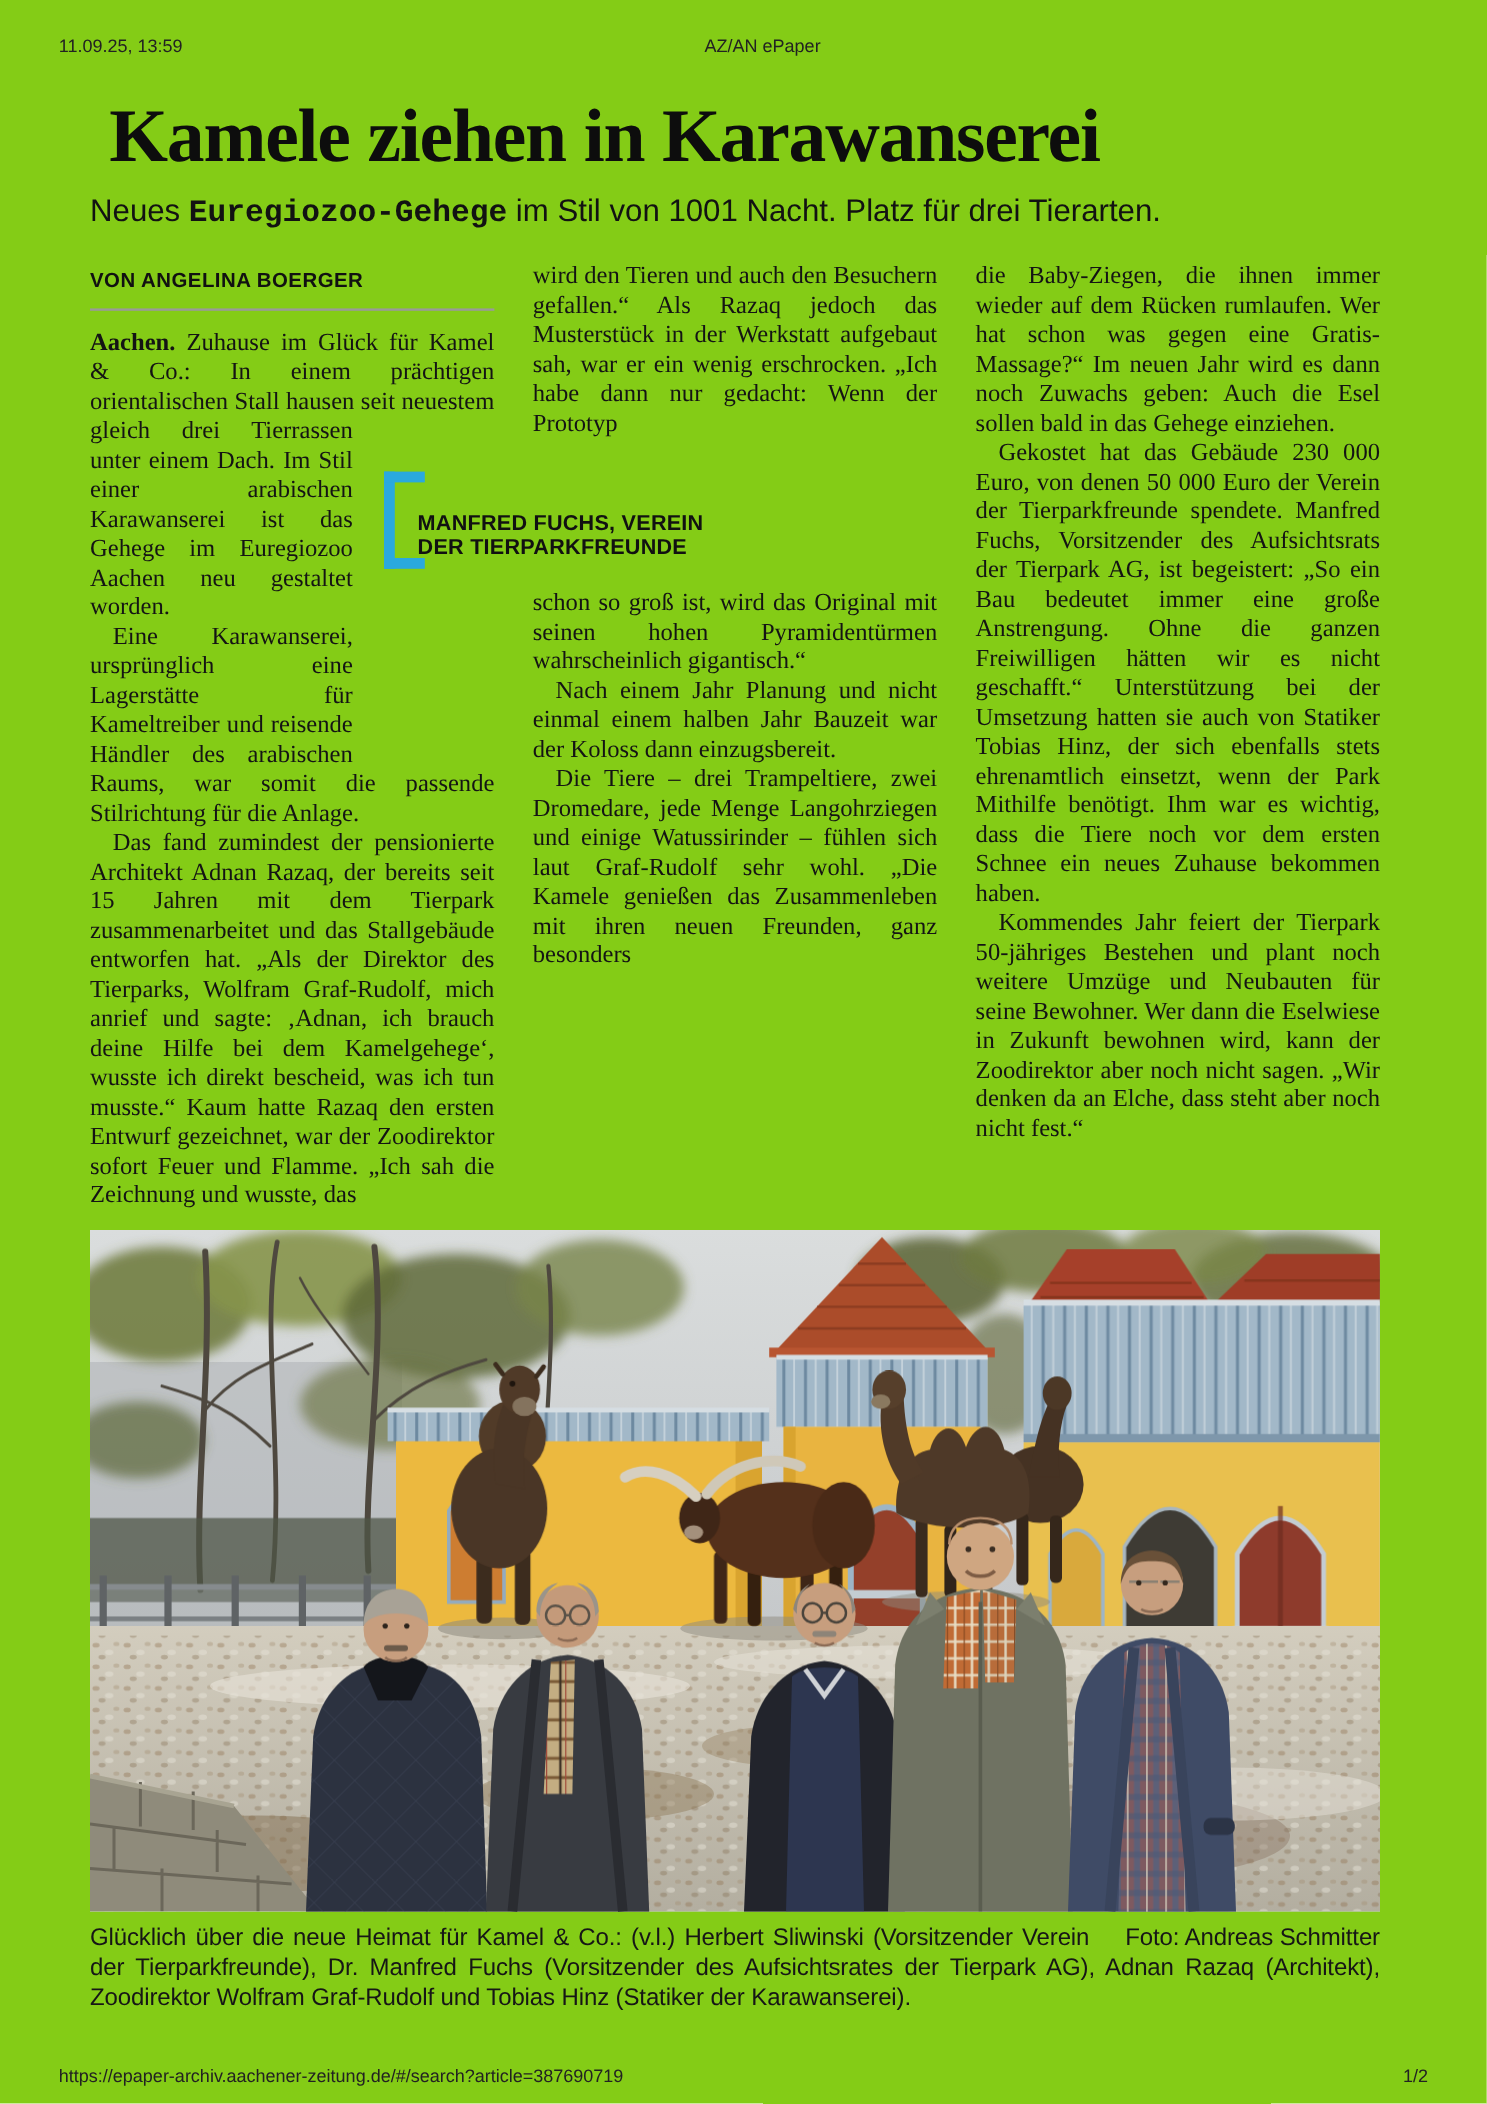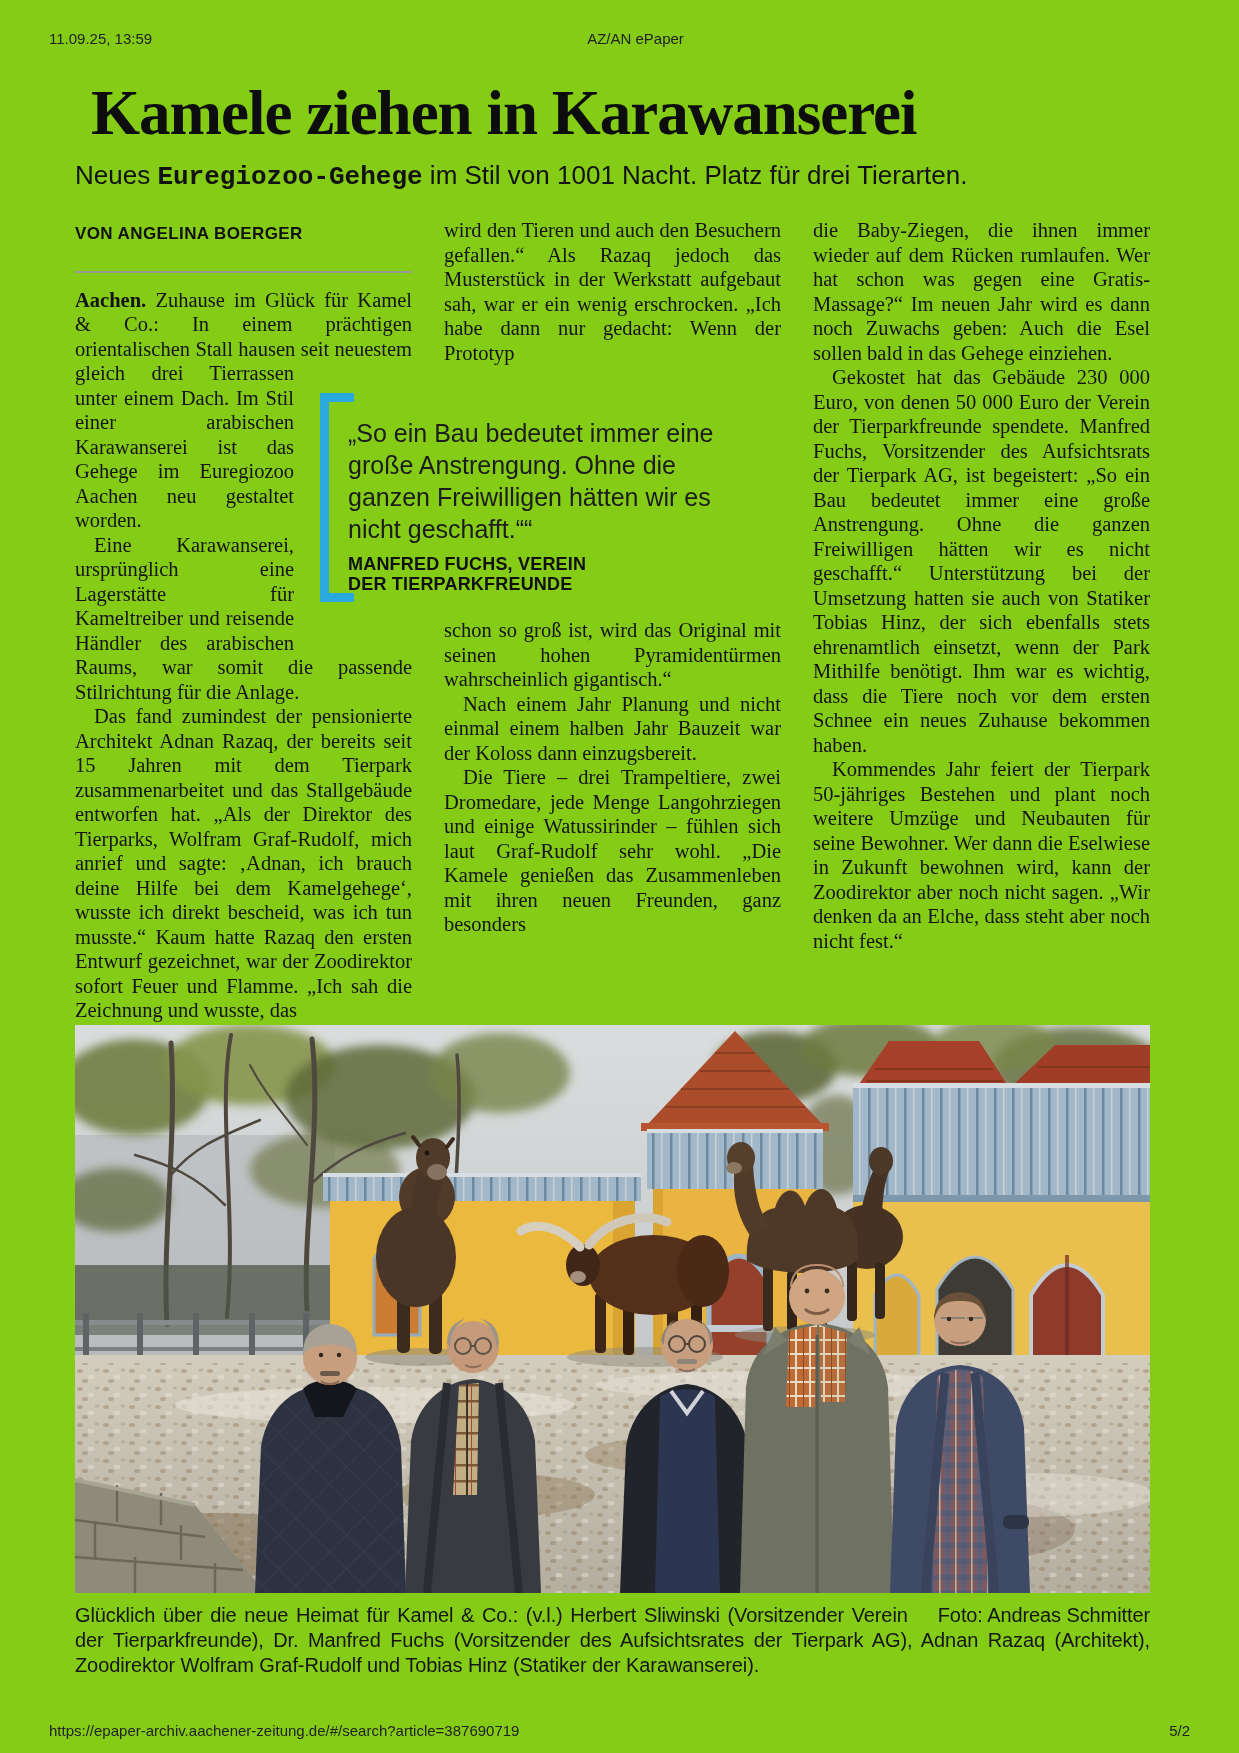--- a/index.html
+++ b/index.html
@@ -17,21 +17,21 @@
             font-family:"Liberation Serif",serif;font-weight:700;font-size:63px;
             letter-spacing:-1px;line-height:1.05;color:#0d0d0d;}
   .subhead{position:absolute;left:75px;top:160px;width:1080px;font-size:26px;color:#121212;}
   .subhead b{font-weight:700;font-family:Liberation Mono, monospace;}
 
   
   .columns{position:absolute;left:75px;top:218px;width:1075px;display:flex;gap:32px;}
   .col{width:337px;font-family:"Liberation Serif",serif;font-size:20.5px;line-height:24.5px;
        text-align:justify;color:#141414;hyphens:auto;}
   .byline{font-family:"Liberation Sans",sans-serif;font-size:17px;font-weight:700;
-          letter-spacing:.4px;color:#111;padding:4px 0 24px 0;border-bottom:2px solid #9a9a9a;
+          letter-spacing:.4px;color:#111;padding:4px 0 10px 0;border-bottom:2px solid #9a9a9a;
           margin-bottom:15px;text-align:left;}
   .col p{margin:0;}
   .col p.indent{text-indent:19px;}
   .lead{font-weight:700;}
   .quote-shim{float:right;width:112px;height:272px;margin:6px 0 4px 6px;}
 
   
   .pull-quote{position:relative;margin:28px 0 16px -124px;width:372px;
               padding:24px 0 8px 28px;font-family:"Liberation Sans",sans-serif;text-align:left;}
   .pq-bracket{position:absolute;left:0;top:0;bottom:0;width:9px;background:#2aa9de;}
@@ -69,21 +69,20 @@
       <p><span class="lead">Aachen.</span><span> Zuhause im Glück für Kamel &amp; Co.: In einem prächtigen orientalischen Stall hausen seit neuestem gleich drei Tierrassen </span><span class="quote-shim"></span><span>unter einem Dach. Im Stil einer arabischen Karawanserei ist das Gehege im Euregiozoo Aachen neu gestaltet worden.</span></p>
       <p class="indent">Eine Karawanserei, ursprünglich eine Lagerstätte für Kameltreiber und reisende Händler des arabischen Raums, war somit die passende Stilrichtung für die Anlage.</p>
       <p class="indent">Das fand zumindest der pensionierte Architekt Adnan Razaq, der bereits seit 15 Jahren mit dem Tierpark zusammenarbeitet und das Stallgebäude entworfen hat. „Als der Direktor des Tierparks, Wolfram Graf-Rudolf, mich anrief und sagte: ‚Adnan, ich brauch deine Hilfe bei dem Kamelgehege‘, wusste ich direkt bescheid, was ich tun musste.“ Kaum hatte Razaq den ersten Entwurf gezeichnet, war der Zoodirektor sofort Feuer und Flamme. „Ich sah die Zeichnung und wusste, das</p>
     </div>
 
     <div class="col">
       <p>wird den Tieren und auch den Besuchern gefallen.“ Als Razaq jedoch das Musterstück in der Werkstatt aufgebaut sah, war er ein wenig erschrocken. „Ich habe dann nur gedacht: Wenn der Prototyp</p>
 
       <div class="pull-quote">
         <span class="pq-bracket"></span>
-        <div class="pq-text">„So ein Bau bedeutet immer eine große Anstrengung. Ohne die ganzen Freiwilligen hätten wir es nicht geschafft.““</div>
         <span class="pq-attr" style="margin-top:9px">MANFRED FUCHS, VEREIN</span>
         <span class="pq-attr" style="margin-top:0">DER TIERPARKFREUNDE</span>
       </div>
 
       <p>schon so groß ist, wird das Original mit seinen hohen Pyramidentürmen wahrscheinlich gigantisch.“</p>
       <p class="indent">Nach einem Jahr Planung und nicht einmal einem halben Jahr Bauzeit war der Koloss dann einzugsbereit.</p>
       <p class="indent">Die Tiere – drei Trampeltiere, zwei Dromedare, jede Menge Langohrziegen und einige Watussirinder – fühlen sich laut Graf-Rudolf sehr wohl. „Die Kamele genießen das Zusammenleben mit ihren neuen Freunden, ganz besonders</p>
     </div>
 
     <div class="col">
@@ -349,14 +348,14 @@
         <circle cx="874" cy="294" r="2.2" fill="#33281e"></circle>
           <circle cx="896" cy="294" r="2.2" fill="#33281e"></circle>
         <path d="M876 316C880 319 890 319 894 316" stroke="#8a6a54" stroke-width="2" fill="none"></path>
       </g>
     </svg>
   </div>
 
   <div class="caption"><span class="credit">Foto: Andreas Schmitter</span><span>Glücklich über die neue Heimat für Kamel &amp; Co.: (v.l.) Herbert Sliwinski (Vorsitzender Verein der Tierparkfreunde), Dr. Manfred Fuchs (Vorsitzender des Aufsichtsrates der Tierpark AG), Adnan Razaq (Architekt), Zoodirektor Wolfram Graf-Rudolf und Tobias Hinz (Statiker der Karawanserei).</span></div>
 
   <div class="footer-url">https://epaper-archiv.aachener-zeitung.de/#/search?article=387690719</div>
-  <div class="footer-page">5/2</div>
+  <div class="footer-page">1/2</div>
 </div>
 
 </body></html>

